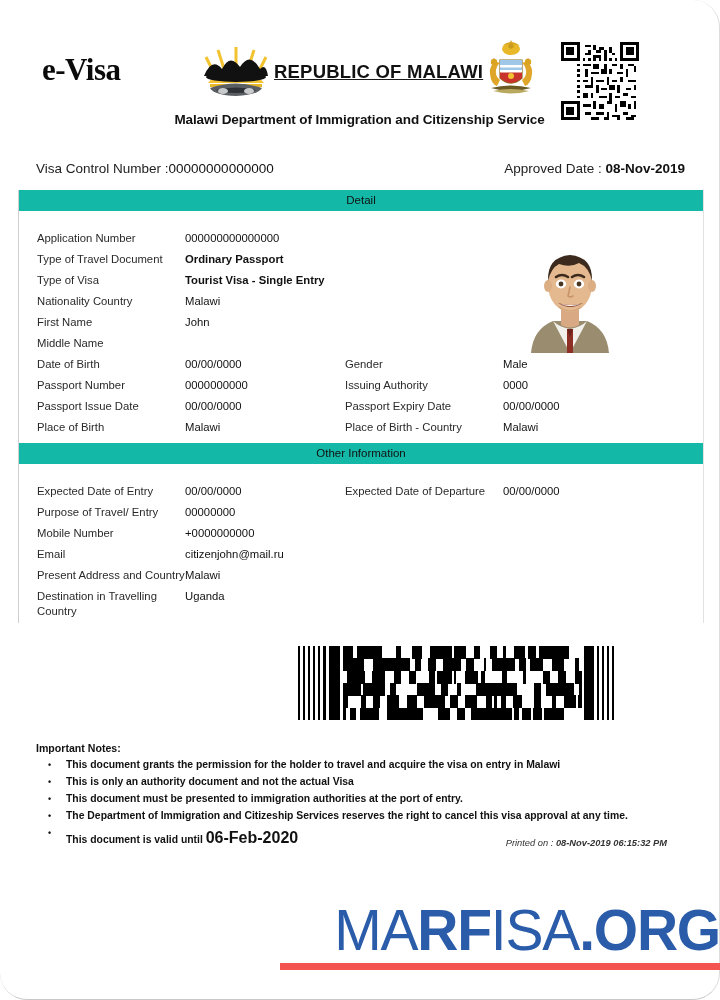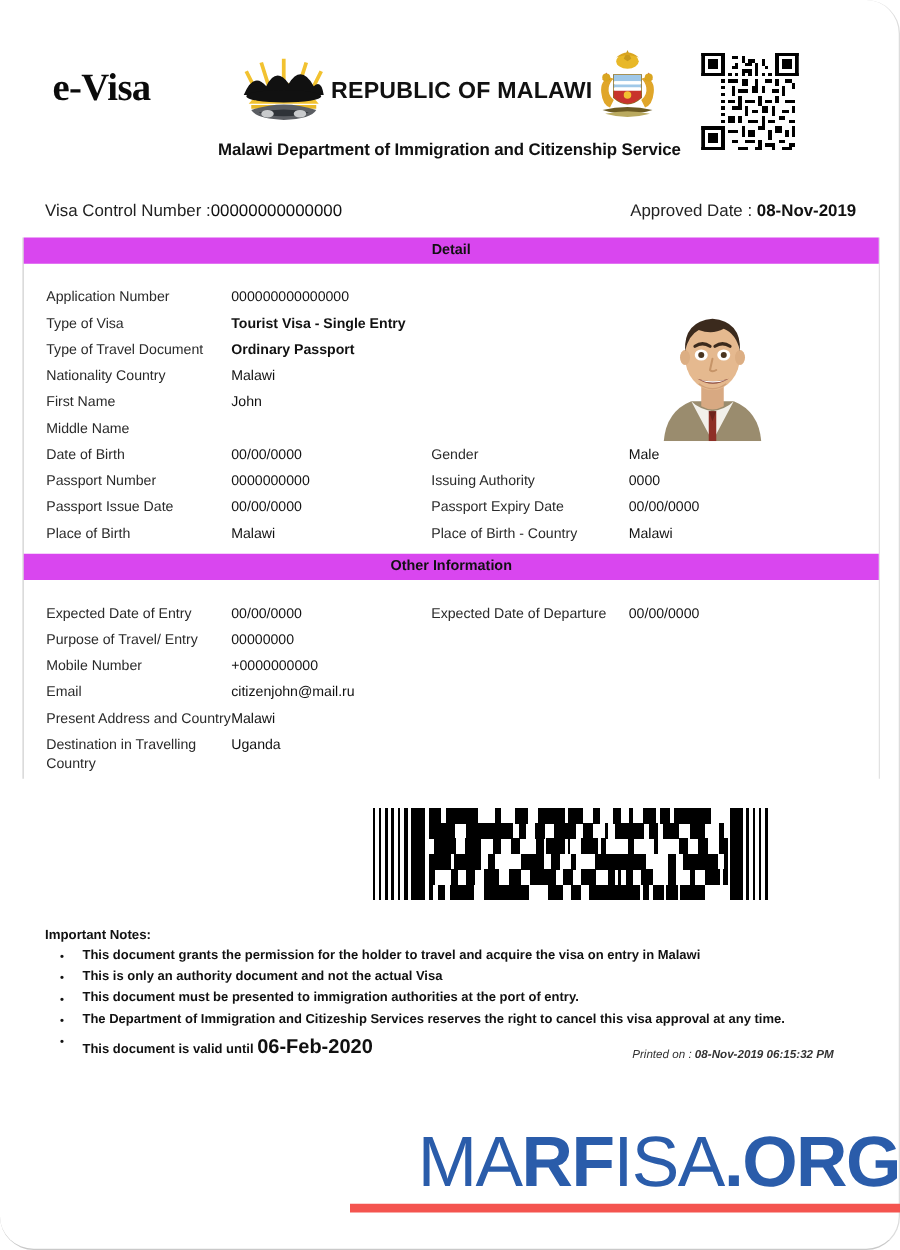--- a/index.html
+++ b/index.html
@@ -35,21 +35,21 @@
     font-family: "Liberation Serif", serif;
     font-weight: bold;
     font-size: 31px;
     letter-spacing: -0.5px;
     color: #0b0b0b;
   }
   #republic-block {
     position: absolute;
     left: 200px; top: 38px;
     width: 330px; height: 68px;
-    display: flex; align-items: center; justify-content: flex-end;
+    display: flex; align-items: center; justify-content: space-between; text-decoration: underline;
   }
   #sun-emblem { width: 72px; height: 58px; flex: 0 0 auto; }
   #republic-title {
     font-size: 18.5px;
     font-weight: bold;
     letter-spacing: 0.2px;
     color: #111;
     white-space: nowrap;
     margin: 0 2px;
   }
@@ -87,24 +87,24 @@
 
   
   #table {
     position: absolute;
     left: 18px; top: 190px;
     width: 686px;
     border-left: 1px solid #cfcfcf;
     border-right: 1px solid #e2e2e2;
   }
   .sec-head {
-    background: #d946ef;
+    background: #14b8a6;
     text-align: center;
     font-size: 11.5px;
-    font-weight: bold;
+    font-weight: normal;
     color: #111;
     padding: 4px 0 4px 0;
     line-height: 1.15;
   }
   .rows { position: relative; padding: 18px 0 4px 0; }
   .row {
     display: flex;
     align-items: flex-start;
     padding: 0 0 0 18px;
     min-height: 21px;
@@ -425,26 +425,26 @@
           <path d="M37 67 Q47 71 58 67 Q47 69 37 67 Z" fill="#ffffff"></path>
 
           <path d="M36 70 Q47 78 58 70" stroke="#d0a078" stroke-width="1.2" fill="none"></path>
         </svg>
       </div>
     <div class="row">
           <div class="lbl">Application Number</div>
           <div class="val" style="flex: 1 1 auto; width: auto;">000000000000000</div>
         </div>
         <div class="row">
+          <div class="lbl">Type of Travel Document</div>
+          <div class="val bold" style="flex: 1 1 auto; width: auto;">Ordinary Passport</div>
+        </div>
+        <div class="row">
           <div class="lbl">Type of Visa</div>
           <div class="val bold" style="flex: 1 1 auto; width: auto;">Tourist Visa - Single Entry</div>
-        </div>
-        <div class="row">
-          <div class="lbl">Type of Travel Document</div>
-          <div class="val bold" style="flex: 1 1 auto; width: auto;">Ordinary Passport</div>
         </div>
         <div class="row">
           <div class="lbl">Nationality Country</div>
           <div class="val" style="flex: 1 1 auto; width: auto;">Malawi</div>
         </div>
         <div class="row">
           <div class="lbl">First Name</div>
           <div class="val" style="flex: 1 1 auto; width: auto;">John</div>
         </div>
         <div class="row">

